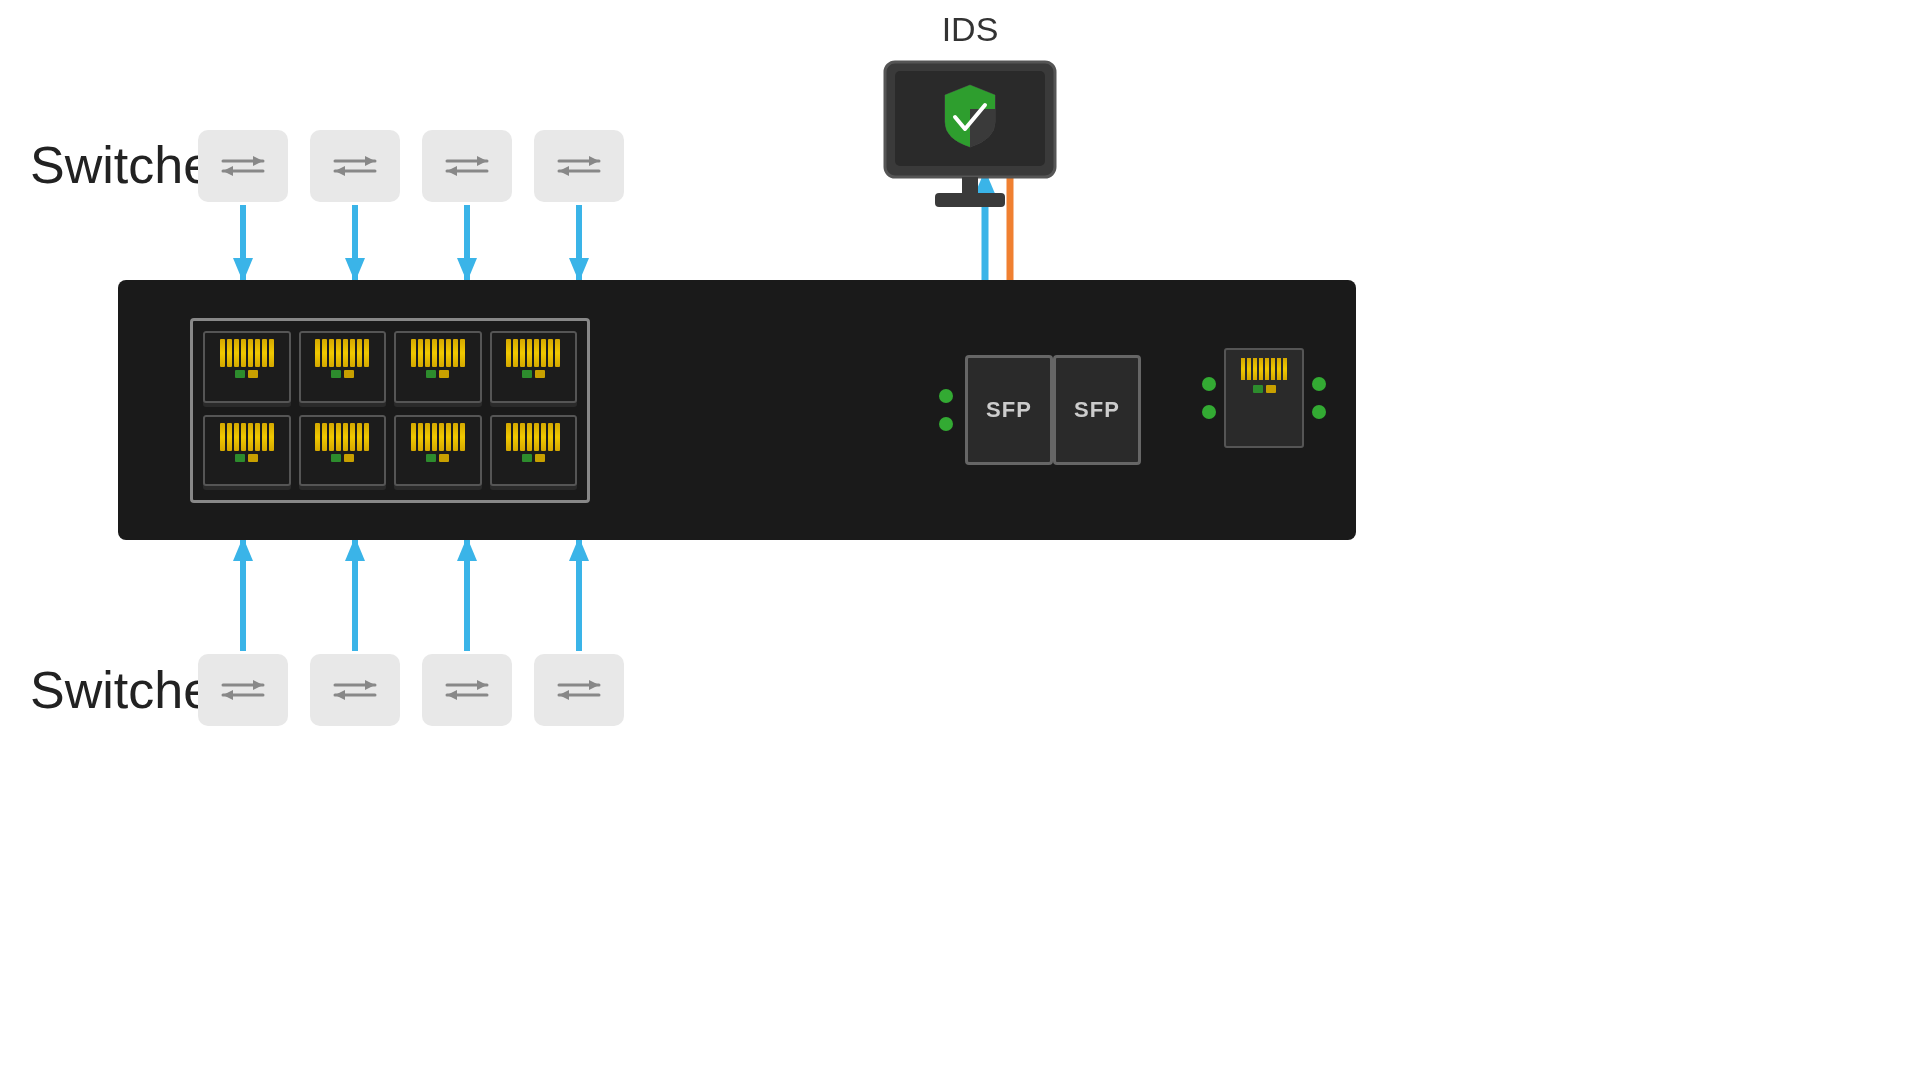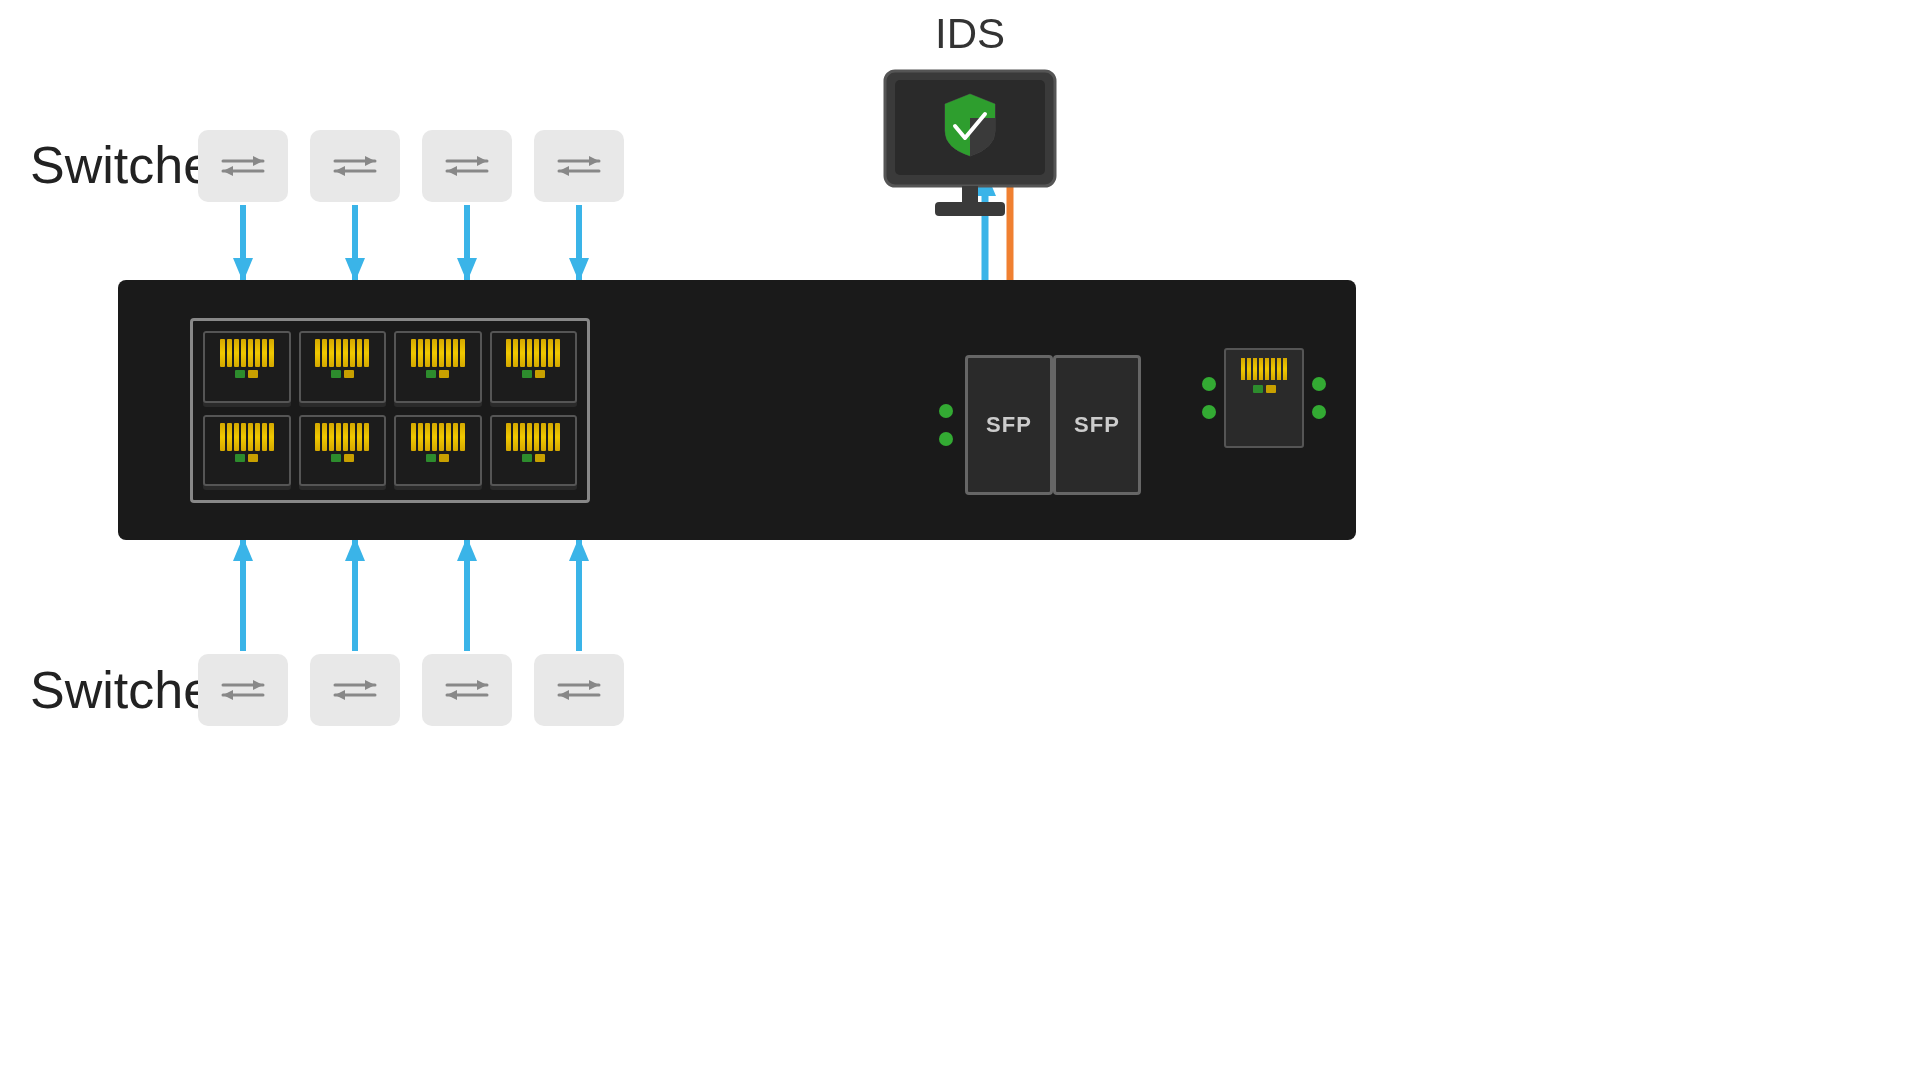--- a/index.html
+++ b/index.html
@@ -172,21 +172,21 @@
 
     .sfp-dot {
       width: 14px;
       height: 14px;
       background: #3a3;
       border-radius: 50%;
     }
 
     .sfp-port {
       width: 88px;
-      height: 140px;
+      height: 110px;
       background: #2a2a2a;
       border: 3px solid #666;
       border-radius: 4px;
       display: flex;
       align-items: center;
       justify-content: center;
       color: #ccc;
       font-size: 22px;
       font-weight: bold;
       letter-spacing: 1px;
@@ -245,21 +245,21 @@
     .ids-container {
       position: absolute;
       top: 10px;
       left: 880px;
       display: flex;
       flex-direction: column;
       align-items: center;
     }
 
     .ids-label {
-      font-size: 42px;
+      font-size: 34px;
       font-weight: 300;
       color: #333;
       margin-bottom: 8px;
     }
 
     .monitor-svg {
       width: 180px;
       height: 155px;
     }
   </style>

